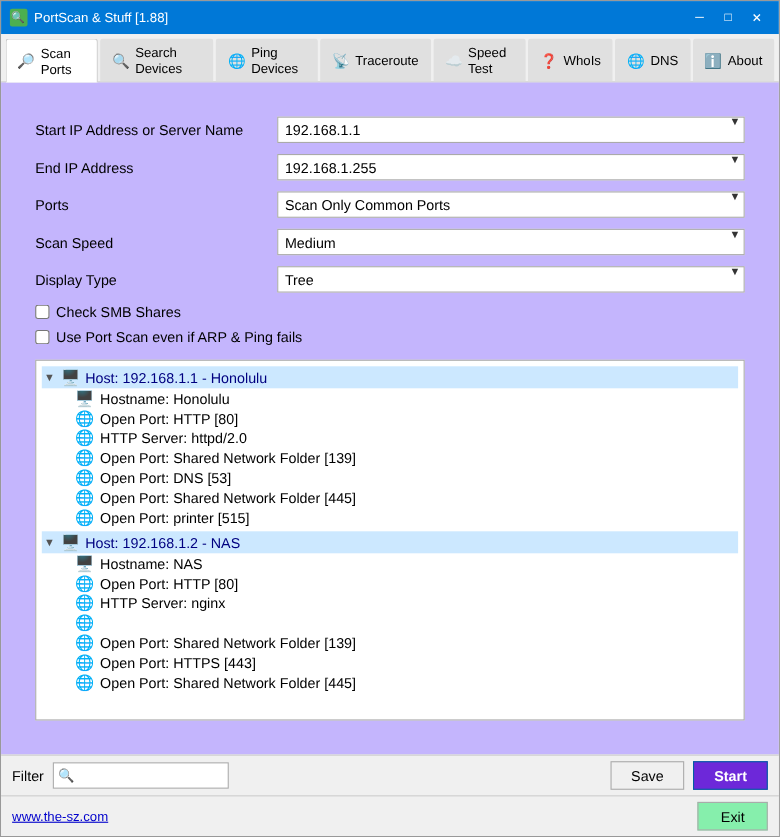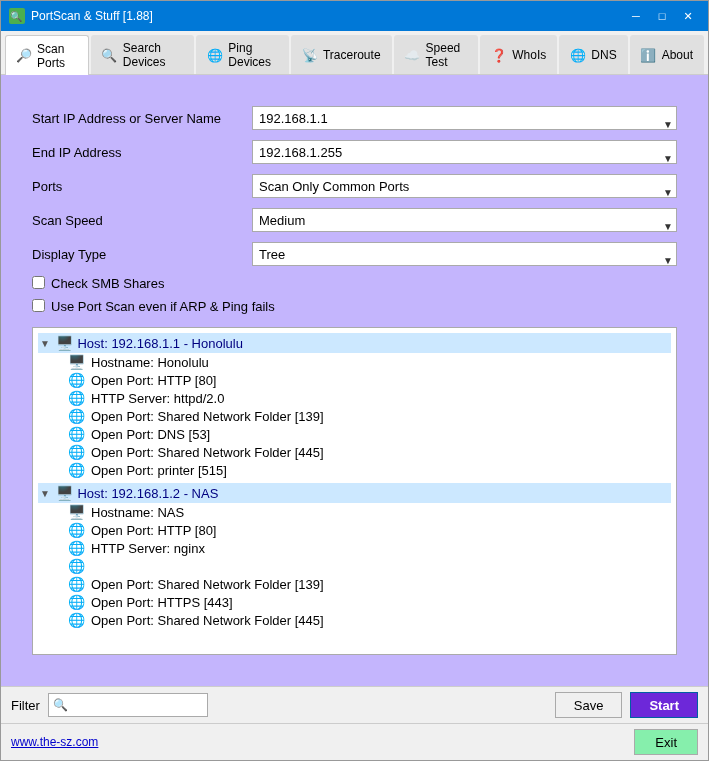--- a/index.html
+++ b/index.html
@@ -122,21 +122,21 @@
     .form-label {
       width: 220px;
       font-size: 13px;
       color: #000;
       flex-shrink: 0;
     }
     .select-wrapper {
       flex: 1;
       position: relative;
       display: flex;
-      align-items: flex-end;
+      align-items: flex-start;
     }
     .select-wrapper select {
       width: 100%;
       height: 24px;
       border: 1px solid #aaa;
       background: white;
       font-size: 13px;
       padding: 0 24px 0 6px;
       appearance: none;
       -webkit-appearance: none;
@@ -146,20 +146,21 @@
       position: absolute;
       right: 4px;
       pointer-events: none;
       font-size: 10px;
       color: #333;
     }
 
     
     .checkbox-row {
       display: flex;
+      align-items: center;
       gap: 6px;
       margin-bottom: 8px;
     }
     .checkbox-row input[type="checkbox"] {
       width: 13px;
       height: 13px;
     }
     .checkbox-row label {
       font-size: 13px;
       color: #000;

